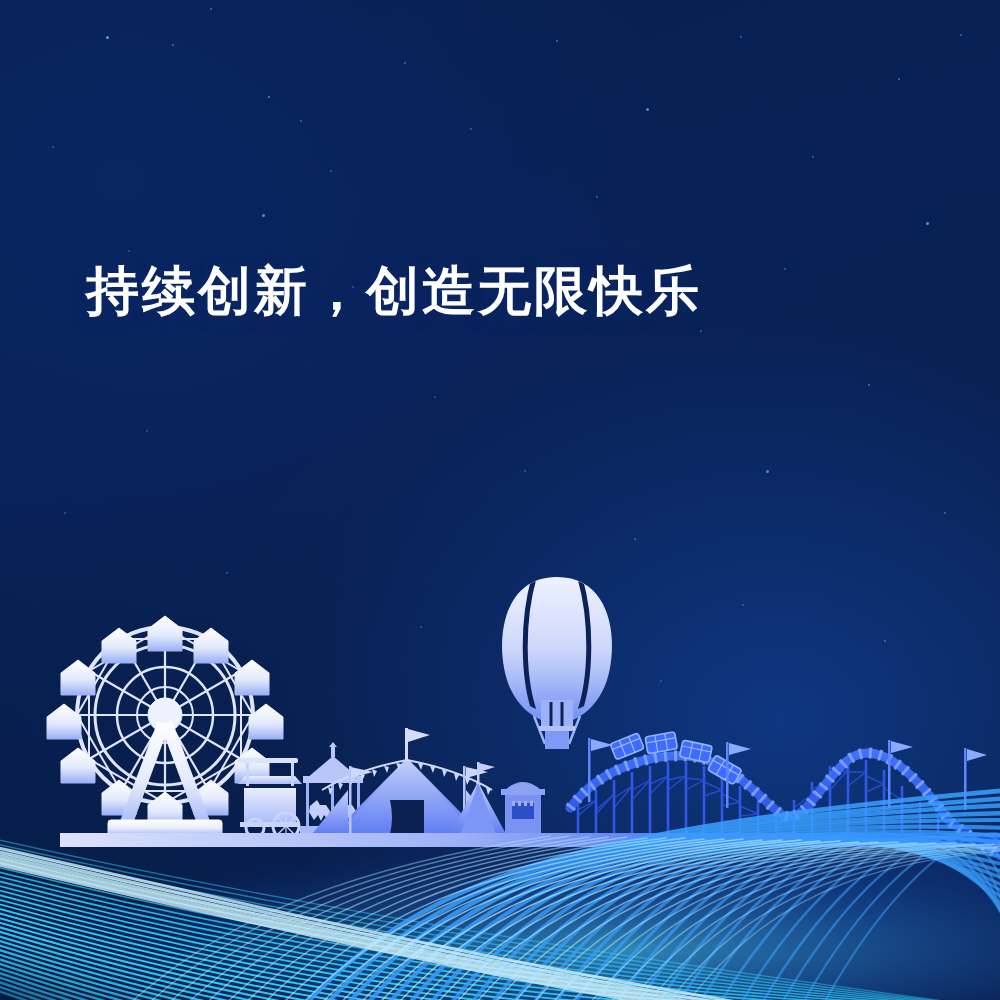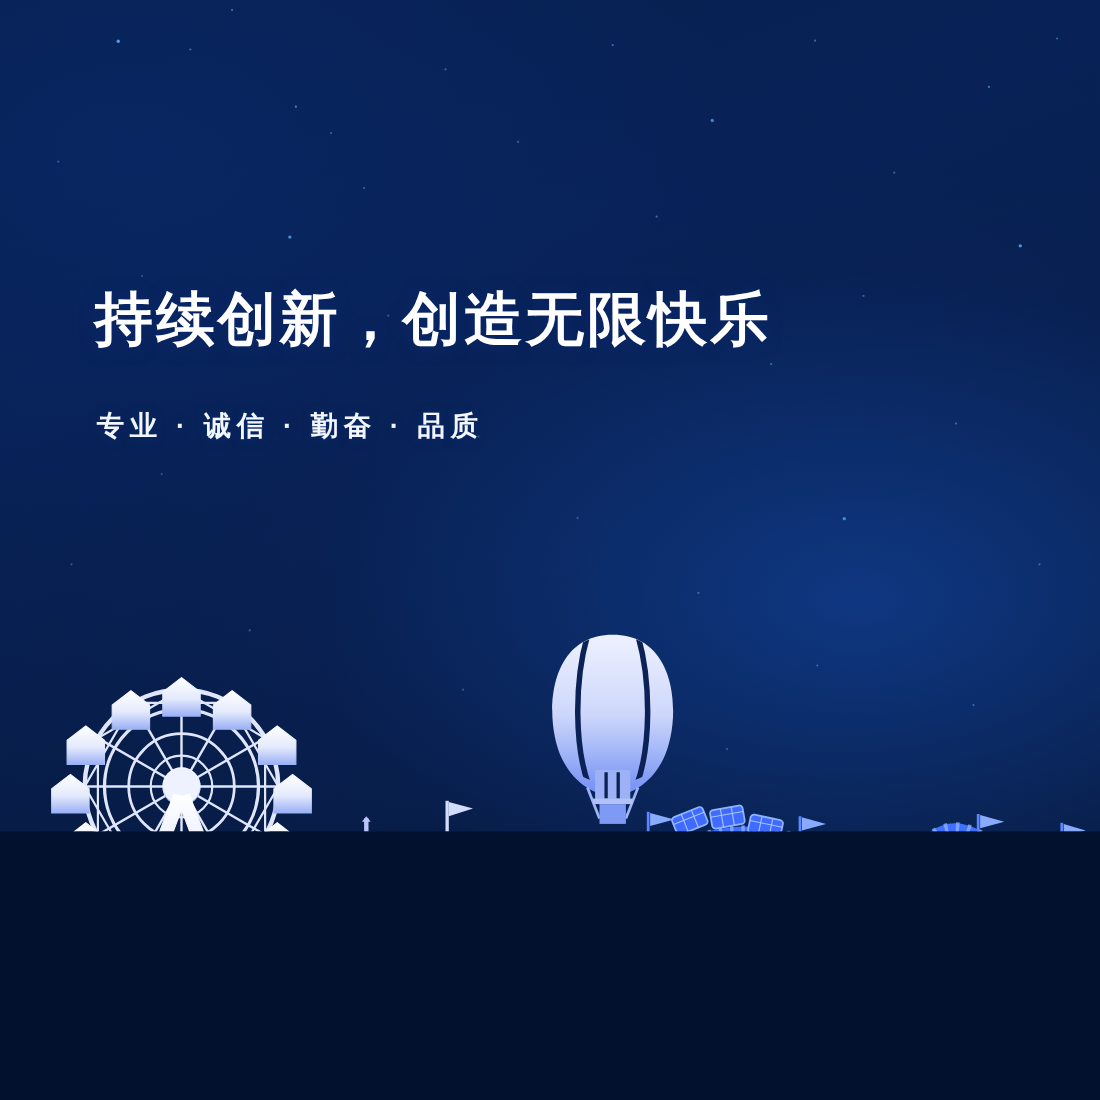--- a/index.html
+++ b/index.html
@@ -1,20 +1,20 @@
 <!DOCTYPE html>
 <html><head>
 <meta charset="utf-8">
 <style>
   html,body{margin:0;padding:0;background:#02112e;}
   body{font-family:"Liberation Sans","DejaVu Sans",sans-serif;}
 
   #poster{
     position:relative;
-    width:1000px;height:756px;
+    width:1000px;height:1000px;
     overflow:hidden;
     background:#0a2258;
   }
 
   
   .bg-base{
     position:absolute;inset:0;
     background:
       radial-gradient(120% 95% at 78% 72%, rgba(16,60,140,.85) 0%, rgba(10,36,92,.35) 42%, rgba(7,26,70,0) 70%),
       radial-gradient(85% 70% at 12% 18%, rgba(10,40,104,.70) 0%, rgba(7,28,74,0) 65%),
@@ -484,15 +484,14 @@
           <path d="M -10 846 C 330 924, 640 996, 1010 1042" stroke-width="3.0" opacity="0.9" stroke="#d8f7ff"></path>
           <path d="M -10 850 C 330 928, 640 1000, 1010 1046" stroke-width="3.5" opacity="0.9" stroke="#d8f7ff"></path>
           <path d="M -10 854 C 330 932, 640 1004, 1010 1050" stroke-width="4.0" opacity="0.9" stroke="#d8f7ff"></path>
           <path d="M -10 858 C 330 936, 640 1008, 1010 1054" stroke-width="4.5" opacity="0.9" stroke="#d8f7ff"></path>
           <path d="M -10 862 C 330 940, 640 1012, 1010 1058" stroke-width="5.0" opacity="0.9" stroke="#d8f7ff"></path>
         </g>
     </g>
   </svg>
 
   <div class="headline">持续创新，创造无限快乐</div>
-  <div class="subline">专业 · 诚信 · 勤奋 · 品质</div>
 
 </div>
 
 </body></html>

